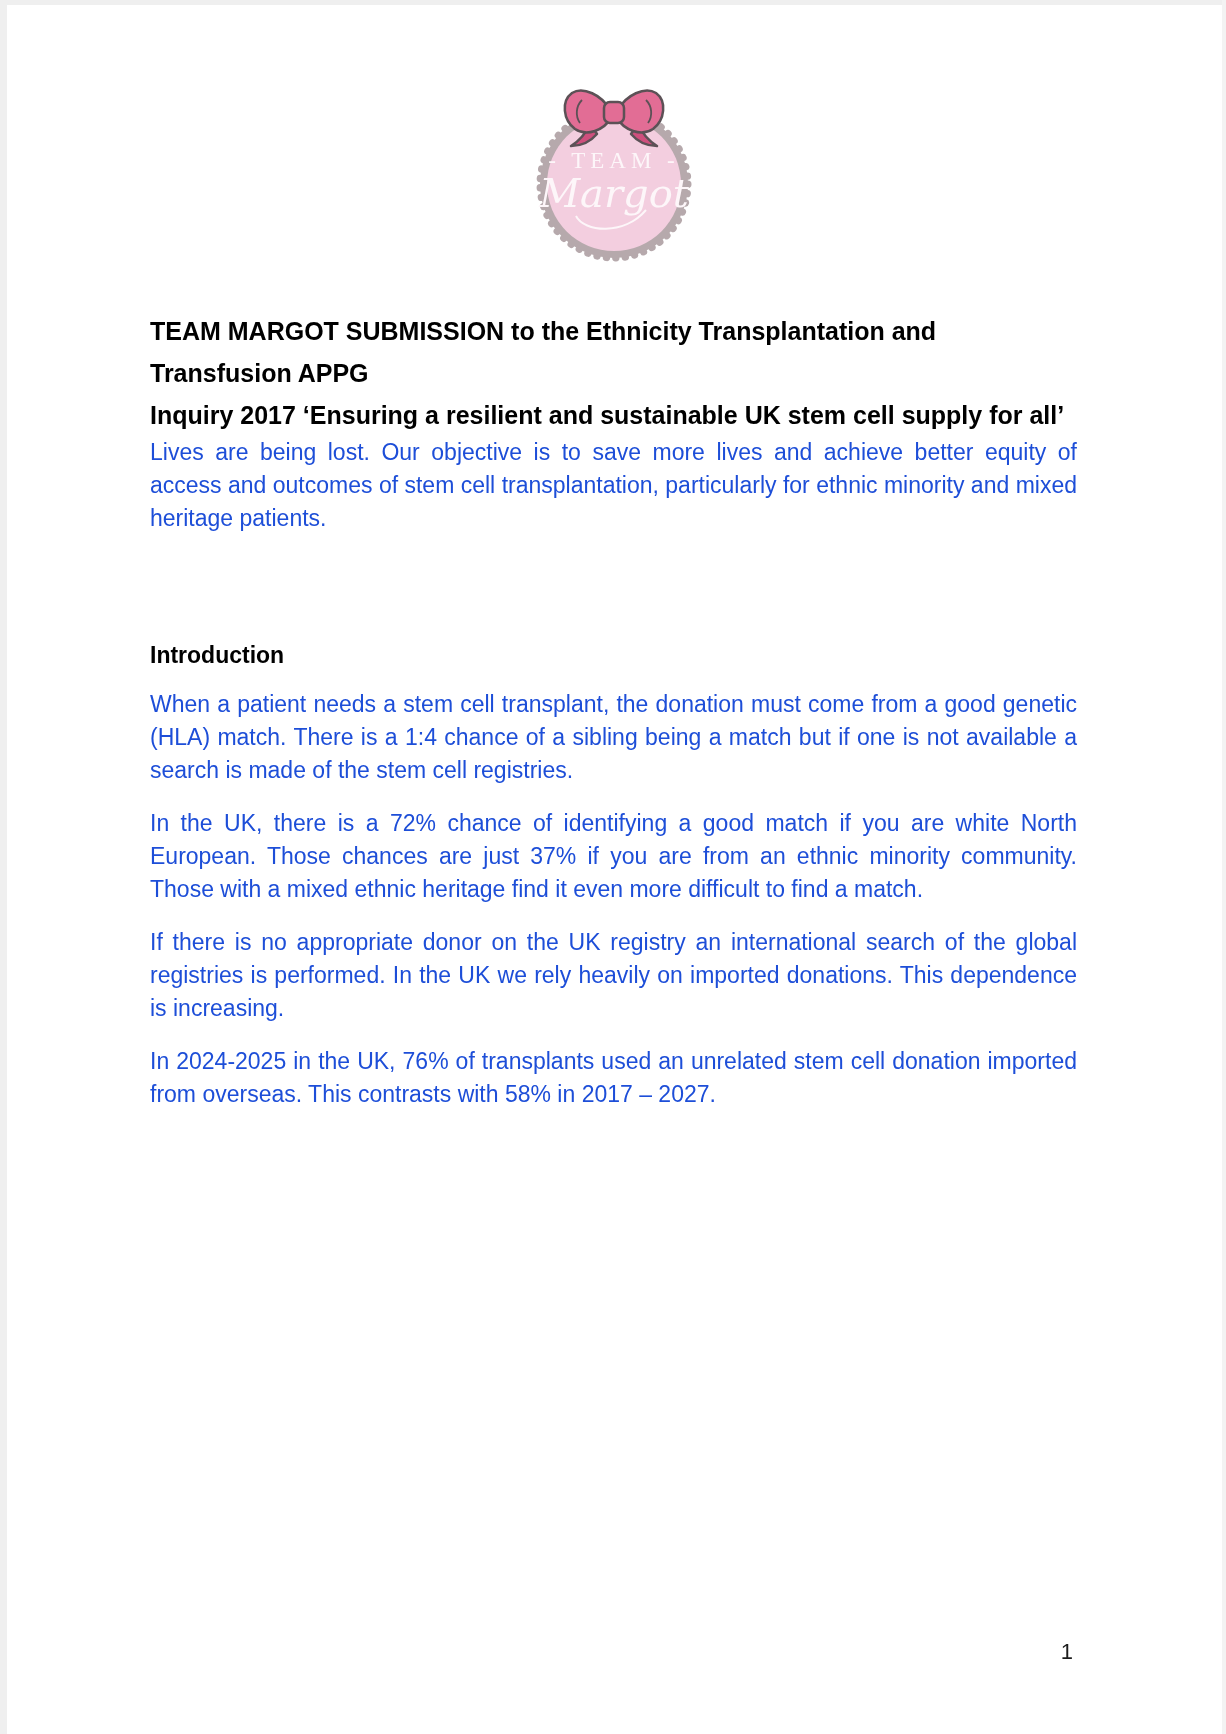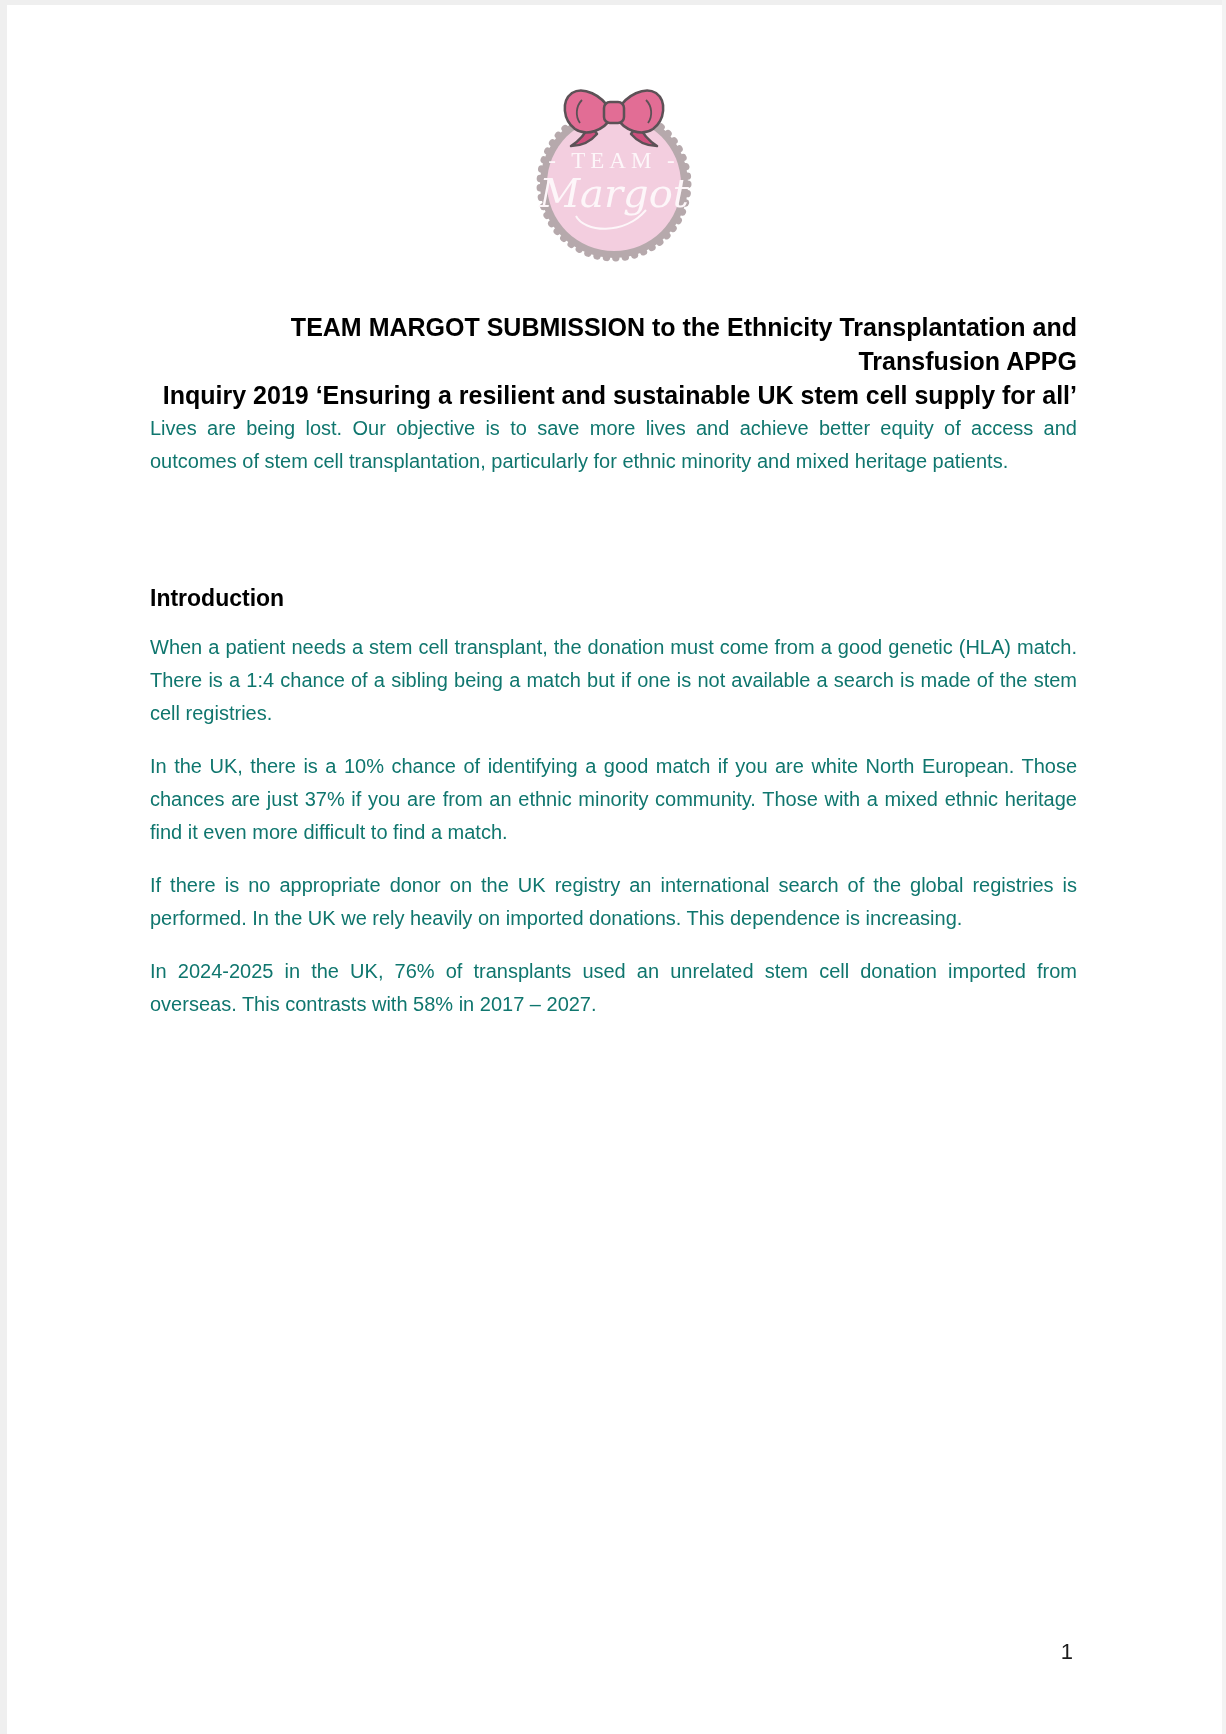--- a/index.html
+++ b/index.html
@@ -37,44 +37,44 @@
   .logo-wrap {
     width: 180px;
     height: 176px;
     margin: 81px auto 0 auto;   
   }
   .logo-wrap svg { display: block; }
 
   h1.doc-title {
     margin: 48px 0 0 0;
     font-size: 25px;
-    line-height: 34px;
+    line-height: 42px;
     font-weight: bold;
-    text-align: right;
+    text-align: left;
     color: #000000;
   }
 
   h2.section-heading {
     font-size: 23px;
     line-height: 33px;
     font-weight: bold;
     color: #000000;
     margin: 28px 0 16px 0;
   }
   h2.section-heading.intro {
     margin-top: 104px;   
   }
 
   p.body-para {
-    font-size: 20px;
+    font-size: 23px;
     line-height: 33px;
     margin: 0 0 20px 0;
     text-align: justify;
     text-justify: inter-word;
-    color: #0f766e;
+    color: #1d4ed8;
   }
 
   .page-number {
     position: absolute;
     top: 1634px;
     right: 149px;
     font-size: 22px;
     line-height: 26px;
     color: #1c1c1c;
   }
@@ -109,31 +109,31 @@
           <path d="M 94 24 C 102 9, 121 0, 132 7 C 143 15, 141 34, 129 43 C 117 51, 100 44, 93 32 Z" fill="#e26d95"></path>
 
           <path d="M 58 14 C 52 20, 51 30, 56 37" fill="none" stroke-width="1.8"></path>
           <path d="M 122 14 C 128 20, 129 30, 124 37" fill="none" stroke-width="1.8"></path>
 
           <rect x="80" y="16" width="20" height="21" rx="6" fill="#e26d95"></rect>
         </g>
       </svg>
     </div>
 
-    <h1 class="doc-title"><span>TEAM MARGOT SUBMISSION to the Ethnicity Transplantation and Transfusion APPG</span><br><span>Inquiry 2019 ‘Ensuring a resilient and sustainable UK stem cell supply for all’</span></h1>
+    <h1 class="doc-title"><span>TEAM MARGOT SUBMISSION to the Ethnicity Transplantation and Transfusion APPG</span><br><span>Inquiry 2017 ‘Ensuring a resilient and sustainable UK stem cell supply for all’</span></h1>
 
 
     <p class="body-para">Lives are being lost. Our objective is to save more lives and achieve better equity of access and outcomes of stem cell transplantation, particularly for ethnic minority and mixed heritage patients.</p>
 
     <h2 class="section-heading intro">Introduction</h2>
 
 
     <p class="body-para">When a patient needs a stem cell transplant, the donation must come from a good genetic (HLA) match.  There is a 1:4 chance of a sibling being a match but if one is not available a search is made of the stem cell registries.</p>
 
-    <p class="body-para">In the UK, there is a 10% chance of identifying a good match if you are white North European.  Those chances are just 37% if you are from an ethnic minority community. Those with a mixed ethnic heritage find it even more difficult to find a match.</p>
+    <p class="body-para">In the UK, there is a 72% chance of identifying a good match if you are white North European.  Those chances are just 37% if you are from an ethnic minority community. Those with a mixed ethnic heritage find it even more difficult to find a match.</p>
 
     <p class="body-para">If there is no appropriate donor on the UK registry an international search of the global registries is performed.   In the UK we rely heavily on imported donations. This dependence is increasing.</p>
 
     <p class="body-para">In 2024-2025 in the UK, 76% of transplants used an unrelated stem cell donation imported from overseas.  This contrasts with 58% in 2017 – 2027.</p>
 
   </div>
 
   <div class="page-number">1</div>
 </div>
 

